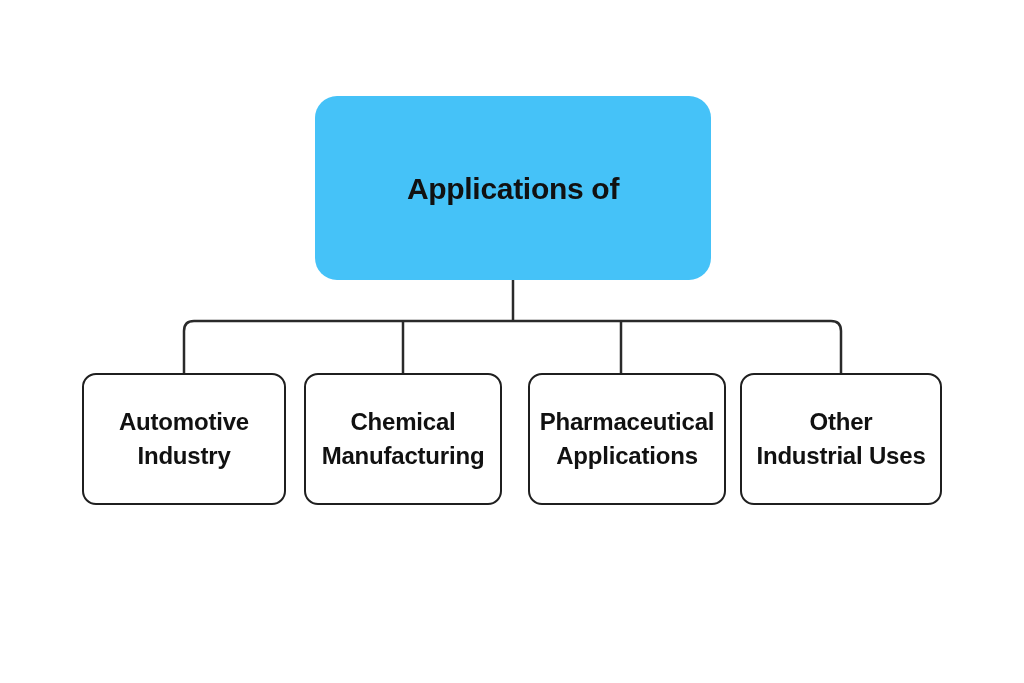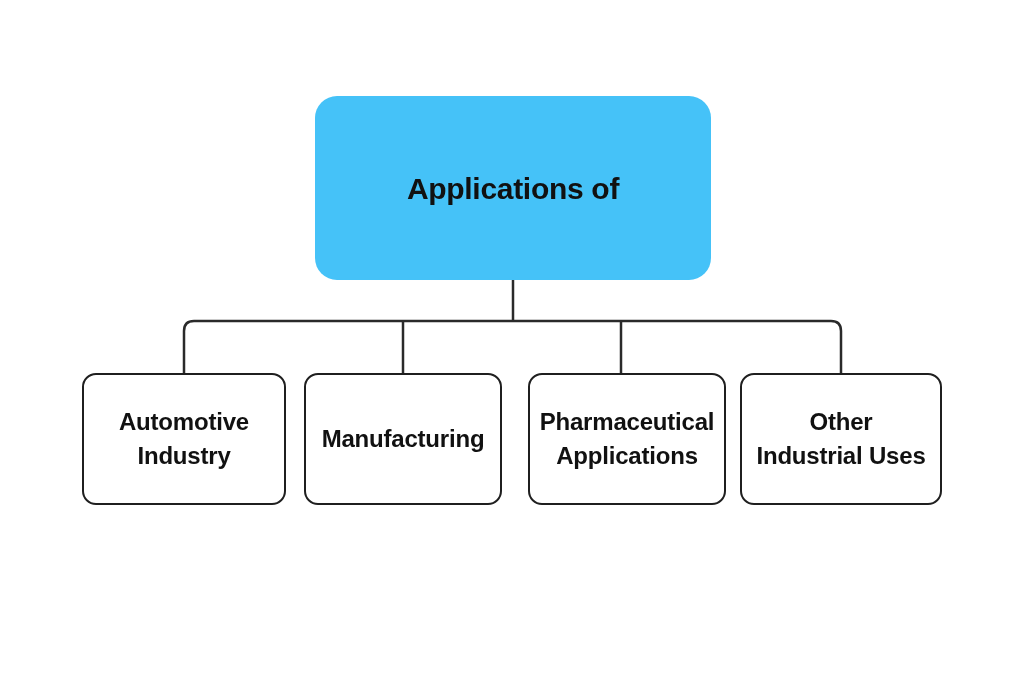--- a/index.html
+++ b/index.html
@@ -85,20 +85,21 @@
   <div class="node root-node">
     <span class="line">Applications of</span>
   </div>
 
   <div class="node child-node child-automotive">
     <span class="line">Automotive</span>
     <span class="line">Industry</span>
   </div>
 
   <div class="node child-node child-chemical">
+    <span class="line">Chemical</span>
     <span class="line">Manufacturing</span>
   </div>
 
   <div class="node child-node child-pharmaceutical">
     <span class="line">Pharmaceutical</span>
     <span class="line">Applications</span>
   </div>
 
   <div class="node child-node child-other">
     <span class="line">Other</span>

